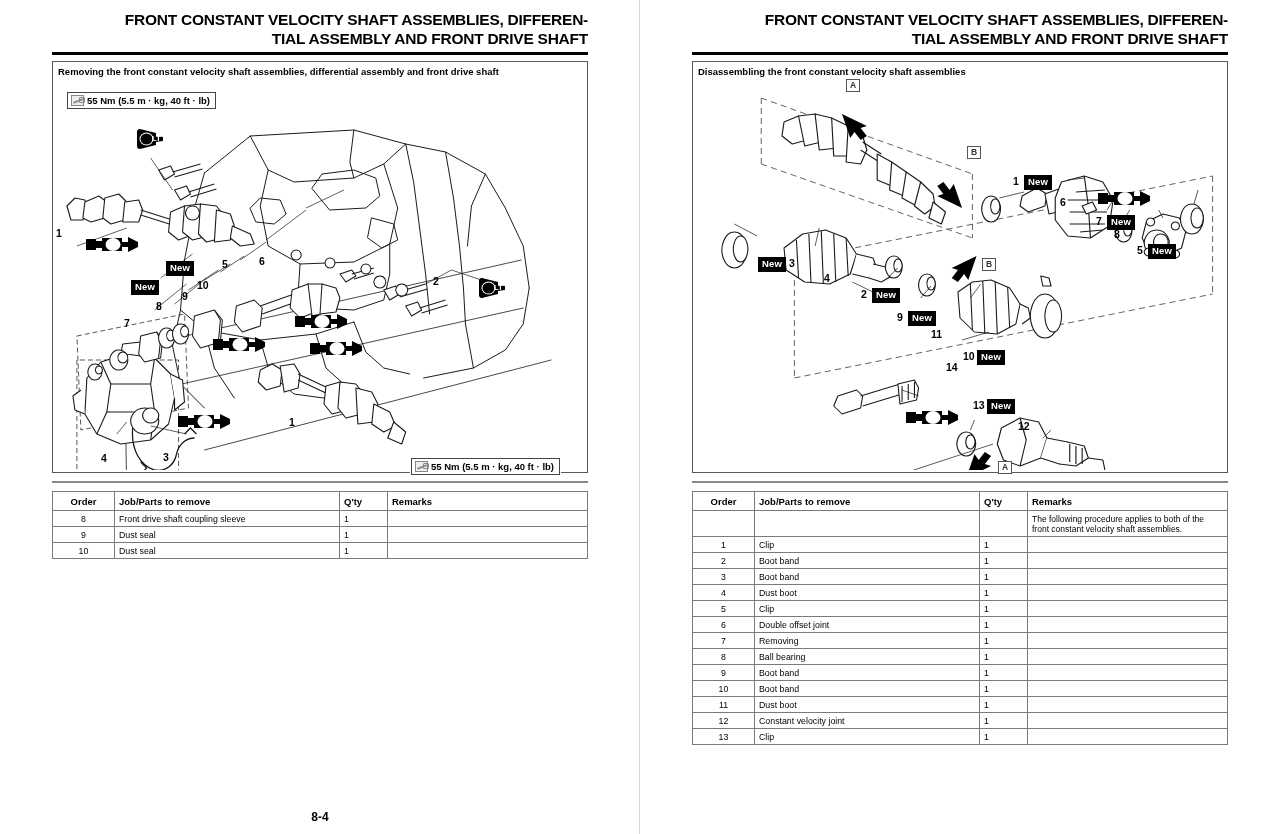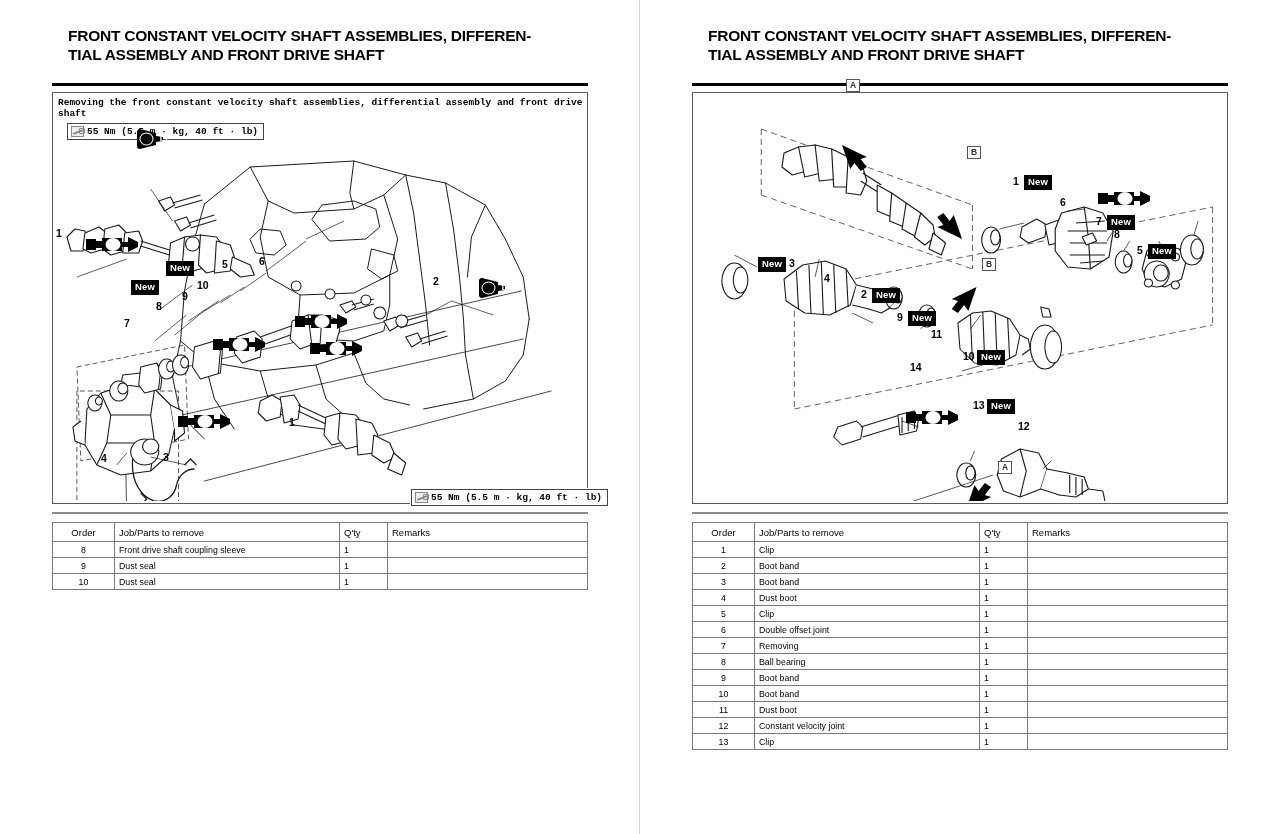--- a/index.html
+++ b/index.html
@@ -16,28 +16,28 @@
   .page-left  { width:640px; padding:10px 52px 0 52px; }
   .page-right { width:640px; padding:10px 52px 0 52px; }
   .gutter {
     position:absolute; left:639px; top:0; width:1px; height:834px;
     background:#d8d8d8;
   }
 
   
   .pg-title {
     font-size:15.5px; font-weight:bold; letter-spacing:-0.25px;
-    line-height:19px; text-align:left; margin:16px; padding:0 0 3px 0;
+    line-height:19px; text-align:right; margin:0; padding:0 0 3px 0;
   }
   .pg-title .l1 { display:block; }
   .pg-title .l2 { display:block; }
   .title-rule { height:3px; background:#000; margin:1px 0 6px 0; }
 
   
-  .figbox { border:1px solid #5a5a5a; position:relative; background:#fff;font-family:Liberation Mono, monospace; }
+  .figbox { border:1px solid #5a5a5a; position:relative; background:#fff; }
   .figbox-left  { height:412px; }
   .figbox-right { height:412px; }
   .fig-caption {
     font-size:9.5px; font-weight:bold; padding:4px 0 0 5px; line-height:11px;
   }
   .fig-canvas { position:absolute; inset:16px 2px 2px 2px; }
   svg.art { position:absolute; left:0; top:0; width:100%; height:100%; }
 
   
   .mk { position:absolute; font-size:9.5px; font-weight:bold; line-height:1; }
@@ -73,35 +73,35 @@
   
   .lube { position:absolute; width:52px; height:17px; }
   .lube svg { width:100%; height:100%; display:block; }
   .lube .lbl {
     position:absolute; left:20px; top:3px; width:15px; text-align:center;
     color:#fff; font-size:8px; font-weight:bold; line-height:11px;
   }
   .ltmark { position:absolute; width:30px; height:22px; }
   .ltmark svg { width:100%; height:100%; display:block; }
   .ltmark .lbl {
-    position:absolute; left:19px; top:5px; width:14px; text-align:right;
+    position:absolute; left:11px; top:5px; width:14px; text-align:right;
     color:#fff; font-size:8px; font-weight:bold; line-height:11px;
   }
 
   
   table.parts {
     width:100%; border-collapse:collapse; margin-top:8px;
     font-size:8.8px; table-layout:fixed;
   }
   table.parts th, table.parts td {
     border:1px solid #7a7a7a; padding:2px 4px; height:16px;
     vertical-align:middle;
   }
   table.parts thead th {
-    font-weight:normal; text-align:center; font-size:9.5px; height:19px;
+    font-weight:bold; text-align:center; font-size:9.5px; height:19px;
   }
   table.parts .c-order { width:62px; text-align:center; }
   table.parts .c-job   { width:auto; text-align:left; }
   table.parts .c-qty   { width:48px; text-align:left; }
   table.parts .c-rem   { width:200px; text-align:left; }
   table.parts td.c-rem { font-size:8.5px; line-height:10px; padding:2px 4px; }
   table.parts tr.tall td { height:26px; }
   .tbl-topline { height:2px; background:#8a8a8a; margin-top:8px; }
 
   
@@ -320,33 +320,35 @@
           </tr>
           <tr>
             <td class="c-order">10</td>
             <td class="c-job">Dust seal</td>
             <td class="c-qty">1</td>
             <td class="c-rem"></td>
           </tr>
         </tbody>
     </table>
 
+    <div class="folio">8-4</div>
   </div>
 
   <div class="gutter"></div>
 
   <div class="page page-right">
 
     <div class="pg-title">
       <span class="l1">FRONT CONSTANT VELOCITY SHAFT ASSEMBLIES, DIFFEREN-</span>
       <span class="l2">TIAL ASSEMBLY AND FRONT DRIVE SHAFT</span>
     </div>
     <div class="title-rule"></div>
 
     <div class="figbox figbox-right">
+      <div class="fig-caption">Disassembling the front constant velocity shaft assemblies</div>
       <div class="fig-canvas">
         <svg class="art" viewBox="0 0 512 392" preserveAspectRatio="none">
 
           <g fill="none" stroke="#555" stroke-width="0.9" stroke-dasharray="6 4">
             <path d="M64 20 L268 96"></path>
             <path d="M64 20 L64 86"></path>
             <path d="M64 86 L268 160"></path>
             <path d="M268 96 L268 160"></path>
             <path d="M96 182 L500 98"></path>
             <path d="M96 182 L96 300"></path>
@@ -490,20 +492,26 @@
     <table class="parts">
       <thead>
         <tr>
           <th class="c-order">Order</th>
           <th class="c-job">Job/Parts to remove</th>
           <th class="c-qty">Q'ty</th>
           <th class="c-rem">Remarks</th>
         </tr>
       </thead>
       <tbody>
+          <tr class="tall">
+            <td class="c-order"></td>
+            <td class="c-job"></td>
+            <td class="c-qty"></td>
+            <td class="c-rem">The following procedure applies to both of the front constant velocity shaft assemblies.</td>
+          </tr>
           <tr>
             <td class="c-order">1</td>
             <td class="c-job">Clip</td>
             <td class="c-qty">1</td>
             <td class="c-rem"></td>
           </tr>
           <tr>
             <td class="c-order">2</td>
             <td class="c-job">Boot band</td>
             <td class="c-qty">1</td>
@@ -687,21 +695,21 @@
       <div class="mk num" style="left: 824px; top: 273px;">4</div>
       <div class="mk num" style="left: 1137px; top: 245px;">5</div>
       <div class="mk num" style="left: 1060px; top: 197px;">6</div>
       <div class="mk num" style="left: 1096px; top: 216px;">7</div>
       <div class="mk num" style="left: 1114px; top: 229px;">8</div>
       <div class="mk num" style="left: 897px; top: 312px;">9</div>
       <div class="mk num" style="left: 963px; top: 351px;">10</div>
       <div class="mk num" style="left: 931px; top: 329px;">11</div>
       <div class="mk num" style="left: 1018px; top: 421px;">12</div>
       <div class="mk num" style="left: 973px; top: 400px;">13</div>
-      <div class="mk num" style="left: 910px; top: 362px;">14</div>
+      <div class="mk num" style="left: 946px; top: 362px;">14</div>
       <div class="newtag" style="position: absolute; left: 1024px; top: 175px;">New</div>
       <div class="newtag" style="position: absolute; left: 758px; top: 257px;">New</div>
       <div class="newtag" style="position: absolute; left: 872px; top: 288px;">New</div>
       <div class="newtag" style="position: absolute; left: 908px; top: 311px;">New</div>
       <div class="newtag" style="position: absolute; left: 977px; top: 350px;">New</div>
       <div class="newtag" style="position: absolute; left: 987px; top: 399px;">New</div>
       <div class="newtag" style="position: absolute; left: 1107px; top: 215px;">New</div>
       <div class="newtag" style="position: absolute; left: 1148px; top: 244px;">New</div>
       <div class="lube" style="left: 1098px; top: 190px;">
         <svg viewBox="0 0 52 17">

